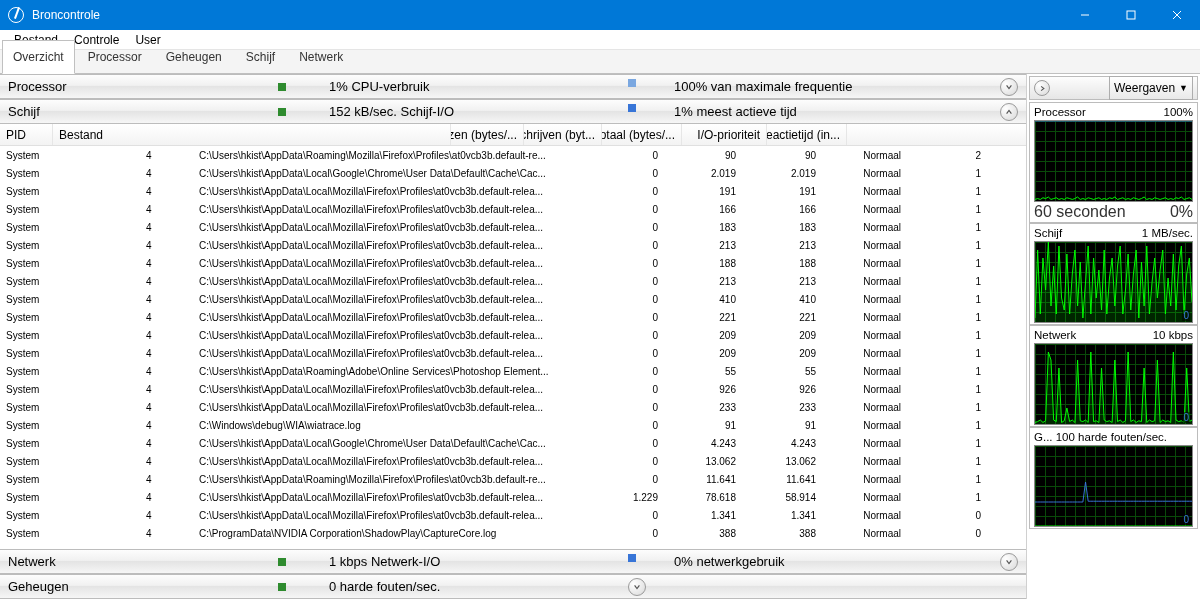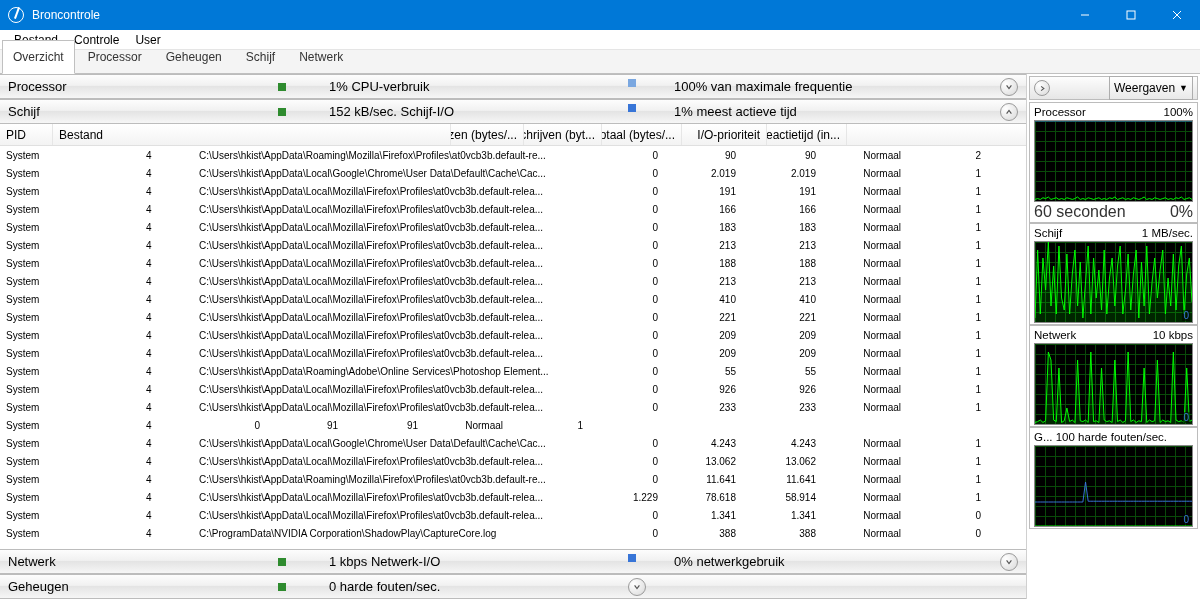--- a/index.html
+++ b/index.html
@@ -327,20 +327,21 @@
           <div class="c-bestand">C:\Users\hkist\AppData\Local\Mozilla\Firefox\Profiles\at0vcb3b.default-relea...</div>
           <div class="c-lezen">0</div>
           <div class="c-schrijven">233</div>
           <div class="c-totaal">233</div>
           <div class="c-prio">Normaal</div>
           <div class="c-react">1</div>
         </div>
         <div class="row">
           <div class="c-kopie">System</div>
           <div class="c-pid">4</div>
+          <div class="c-bestand">C:\Windows\debug\WIA\wiatrace.log</div>
           <div class="c-lezen">0</div>
           <div class="c-schrijven">91</div>
           <div class="c-totaal">91</div>
           <div class="c-prio">Normaal</div>
           <div class="c-react">1</div>
         </div>
         <div class="row">
           <div class="c-kopie">System</div>
           <div class="c-pid">4</div>
           <div class="c-bestand">C:\Users\hkist\AppData\Local\Google\Chrome\User Data\Default\Cache\Cac...</div>

